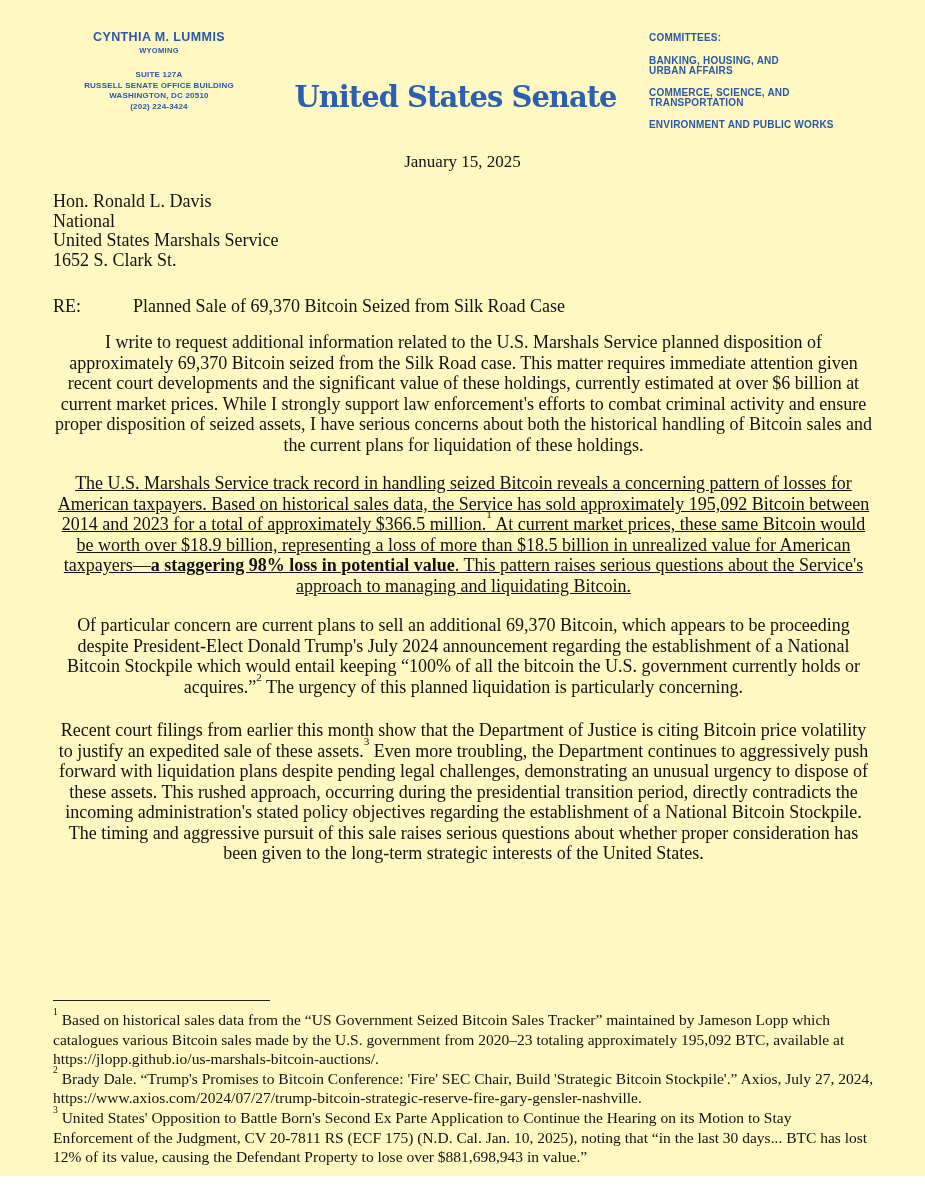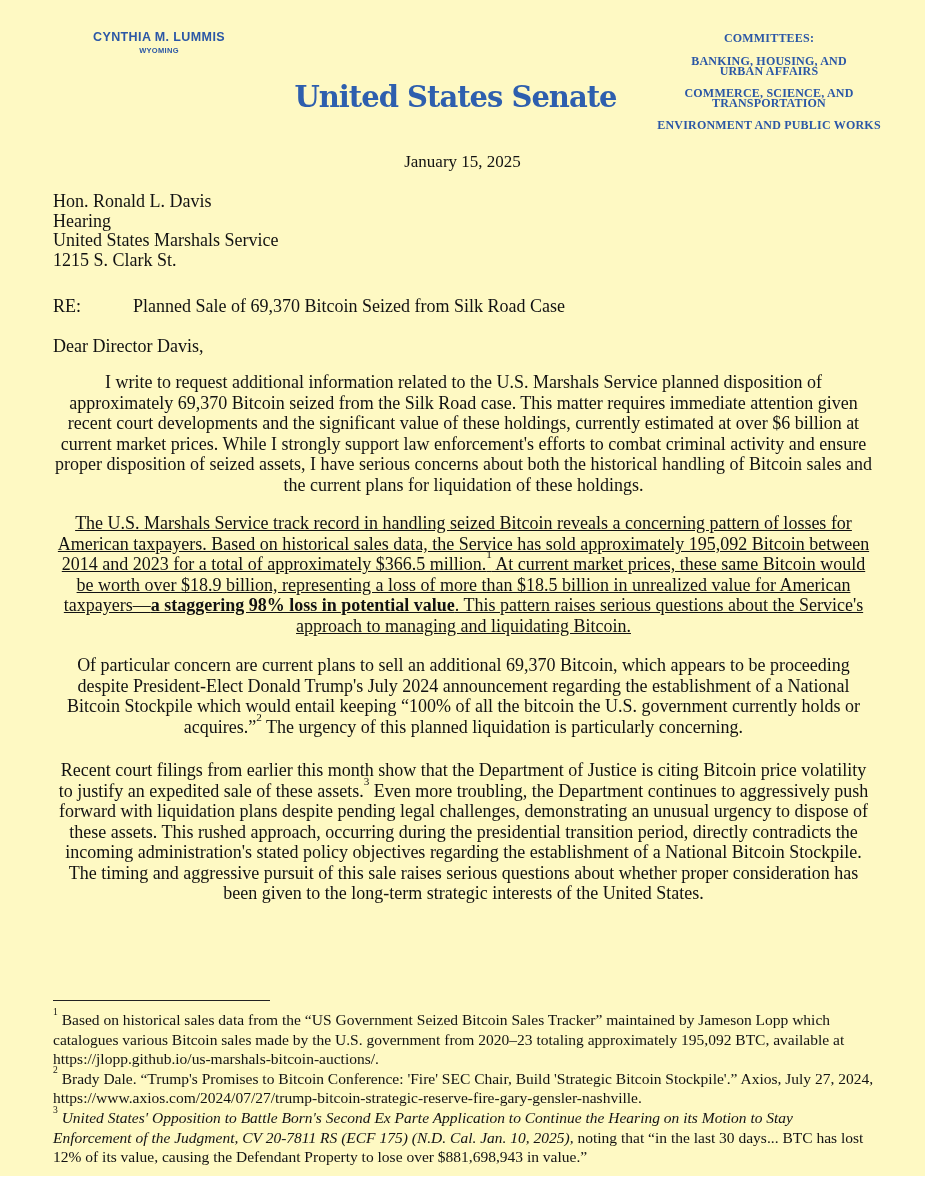--- a/index.html
+++ b/index.html
@@ -8,81 +8,86 @@
   
   .letterhead{position:relative;height:142px;}
   .lh-left{position:absolute;left:38px;top:30px;width:242px;text-align:center;
            font-family:"Liberation Sans",sans-serif;color:#2B57A6;font-weight:bold;}
   .lh-name{font-size:12.5px;letter-spacing:.4px;}
   .lh-state{font-size:7.5px;margin-top:2px;letter-spacing:.3px;}
   .lh-office{margin-top:15px;font-size:8px;line-height:10.5px;letter-spacing:.2px;}
   .lh-center{position:absolute;left:0;right:14px;top:80px;text-align:center;}
   .wordmark{font-family:"DejaVu Serif",serif;font-weight:bold;font-size:29px;
             letter-spacing:-1px;color:#2E5FAE;}
-  .lh-right{position:absolute;right:36px;top:33px;width:240px;text-align:center;
-            font-family:Liberation Serif, serif;color:#2B57A6;font-weight:bold;
-            font-size:12px;line-height:10px;letter-spacing:.2px;}
+  .lh-right{position:absolute;right:36px;top:33px;width:240px;text-align:left;
+            font-family:Liberation Sans, sans-serif;color:#2B57A6;font-weight:bold;
+            font-size:10px;line-height:10px;letter-spacing:.2px;}
   .lh-committees-heading{margin-bottom:13px;}
   .committee{white-space:pre-line;margin-bottom:12px;}
   
   .date{text-align:center;font-size:17px;margin-top:10px;}
   .content{margin:0 51px 0 53px;font-size:18px;}
   .recipient{margin-top:20px;line-height:19.6px;}
   .re{margin-top:26px;}
   .re-text{margin-left:52px;}
   .salutation{margin-top:19px;}
   .body-par{margin:0;line-height:20.5px;text-align:center;}
   .p1{margin-top:15px;}
   .p2{margin-top:18px;text-decoration:underline;}
   .p3{margin-top:19px;}
   .p4{margin-top:23px;}
   .b{font-weight:bold;}
   sup{font-size:62%;line-height:0;position:relative;top:-.45em;}
   
   .footnotes{position:absolute;left:53px;right:51px;top:1000px;font-size:15.5px;line-height:19.6px;}
   .fn-rule{width:217px;border:0;border-top:1.6px solid #222;margin:0 0 9px 0;}
   .fn{margin:0;}
-  .i{font-style:italic;}
+  .i{}
 </style>
 </head>
 <body>
 
 <div class="page">
 
   <div class="letterhead">
     <div class="lh-left">
       <div class="lh-name">CYNTHIA M. LUMMIS</div>
       <div class="lh-state">WYOMING</div>
+      <div class="lh-office">
+        <div>SUITE 127A</div>
+        <div>RUSSELL SENATE OFFICE BUILDING</div>
+        <div>WASHINGTON, DC 20510</div>
+        <div>(202) 224-3424</div>
+      </div>
     </div>
     <div class="lh-center">
       <span class="wordmark">United States Senate</span>
     </div>
     <div class="lh-right">
       <div class="lh-committees-heading">COMMITTEES:</div>
       <div class="committee">BANKING, HOUSING, AND
 URBAN AFFAIRS</div>
       <div class="committee">COMMERCE, SCIENCE, AND
 TRANSPORTATION</div>
       <div class="committee">ENVIRONMENT AND PUBLIC WORKS</div>
     </div>
   </div>
 
   <div class="date">January 15, 2025</div>
 
   <div class="content">
     <div class="recipient">
       <div>Hon. Ronald L. Davis</div>
-      <div>Hearing</div>
+      <div>National</div>
       <div>United States Marshals Service</div>
-      <div>1215 S. Clark St.</div>
+      <div>1652 S. Clark St.</div>
     </div>
 
     <div class="re"><span>RE:</span><span class="re-text">Planned Sale of 69,370 Bitcoin Seized from Silk Road Case</span></div>
 
-    <div class="salutation">Dear Director Davis,</div>
 
     <p class="body-par p1">I write to request additional information related to the U.S. Marshals Service planned disposition of approximately 69,370 Bitcoin seized from the Silk Road case. This matter requires immediate attention given recent court developments and the significant value of these holdings, currently estimated at over $6 billion at current market prices. While I strongly support law enforcement's efforts to combat criminal activity and ensure proper disposition of seized assets, I have serious concerns about both the historical handling of Bitcoin sales and the current plans for liquidation of these holdings.</p>
 
     <p class="body-par p2"><span>The U.S. Marshals Service track record in handling seized Bitcoin reveals a concerning pattern of losses for American taxpayers. Based on historical sales data, the Service has sold approximately 195,092 Bitcoin between 2014 and 2023 for a total of approximately $366.5 million.</span><sup>1</sup><span> At current market prices, these same Bitcoin would be worth over $18.9 billion, representing a loss of more than $18.5 billion in unrealized value for American taxpayers—</span><span class="b">a staggering 98% loss in potential value</span><span>. This pattern raises serious questions about the Service's approach to managing and liquidating Bitcoin.</span></p>
 
     <p class="body-par p3"><span>Of particular concern are current plans to sell an additional 69,370 Bitcoin, which appears to be proceeding despite President-Elect Donald Trump's July 2024 announcement regarding the establishment of a National Bitcoin Stockpile which would entail keeping “100% of all the bitcoin the U.S. government currently holds or acquires.”</span><sup>2</sup><span> The urgency of this planned liquidation is particularly concerning.</span></p>
 
     <p class="body-par p4"><span>Recent court filings from earlier this month show that the Department of Justice is citing Bitcoin price volatility to justify an expedited sale of these assets.</span><sup>3</sup><span> Even more troubling, the Department continues to aggressively push forward with liquidation plans despite pending legal challenges, demonstrating an unusual urgency to dispose of these assets. This rushed approach, occurring during the presidential transition period, directly contradicts the incoming administration's stated policy objectives regarding the establishment of a National Bitcoin Stockpile. The timing and aggressive pursuit of this sale raises serious questions about whether proper consideration has been given to the long-term strategic interests of the United States.</span></p>
   </div>
 

